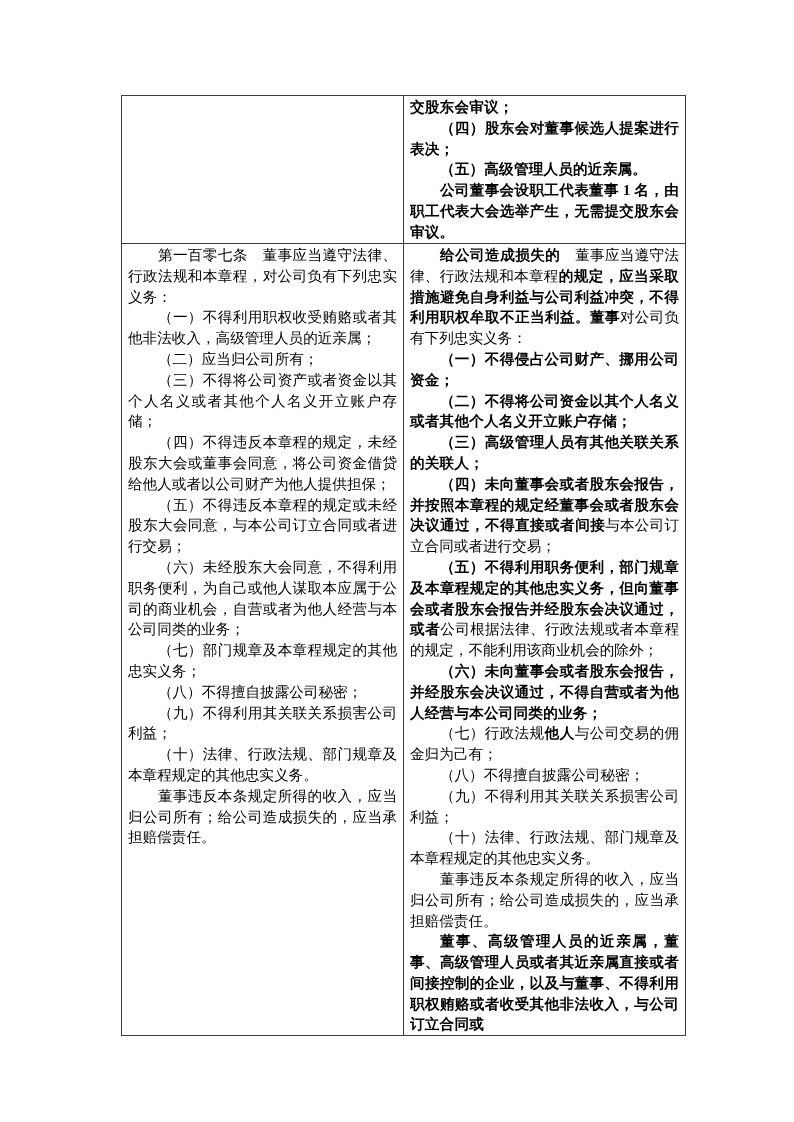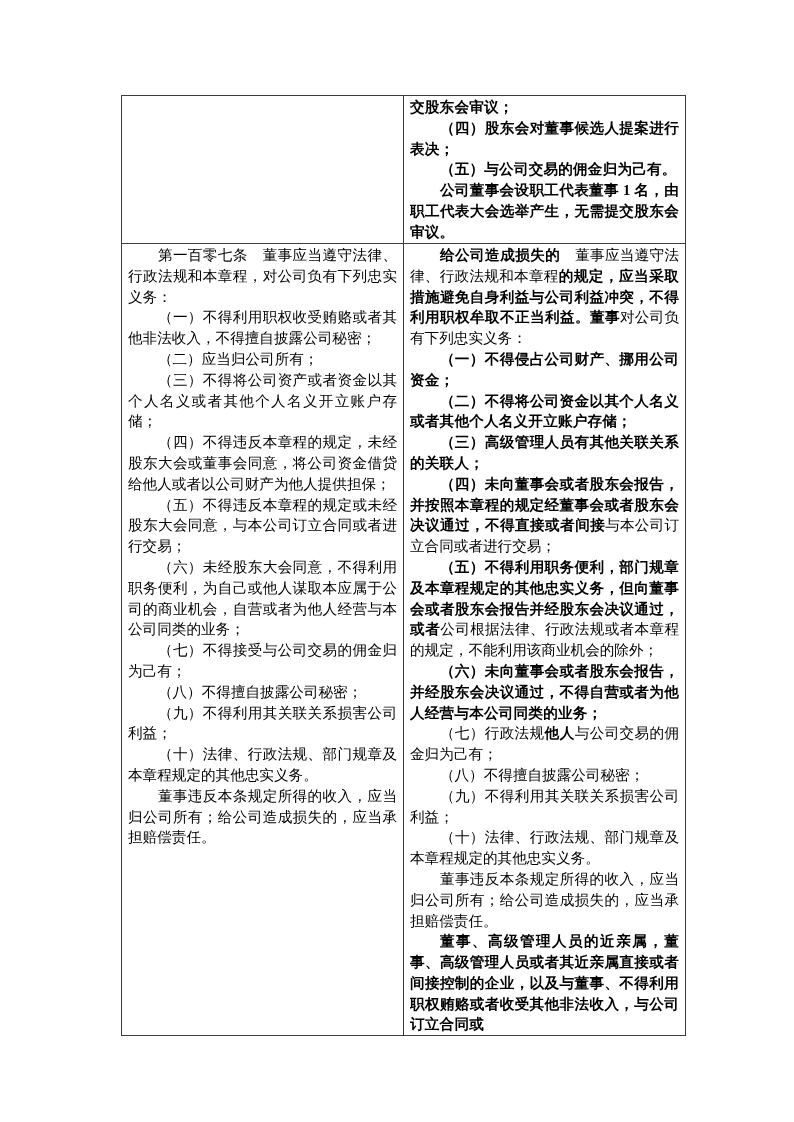--- a/index.html
+++ b/index.html
@@ -60,36 +60,36 @@
   <table class="cmp">
     <tbody>
       <tr class="row-top">
         <td class="col-left">
           <div class="cell-content"></div>
         </td>
         <td class="col-right">
           <div class="cell-content">
               <p class=""><b>交股东会审议；</b></p>
               <p class="indent"><b>（四）股东会对董事候选人提案进行表决；</b></p>
-              <p class="indent"><b>（五）与公司交易的佣金归为己有。</b></p>
+              <p class="indent"><b>（五）高级管理人员的近亲属。</b></p>
               <p class="indent"><b>公司董事会设职工代表董事 1 名，由职工代表大会选举产生，无需提交股东会审议。</b></p>
             </div>
         </td>
       </tr>
       <tr class="row-main">
         <td class="col-left">
           <div class="cell-content">
               <p class="indent"><span>第一百零七条　董事应当遵守法律、行政法规和本章程，对公司负有下列忠实义务：</span></p>
-              <p class="indent"><span>（一）不得利用职权收受贿赂或者其他非法收入，不得擅自披露公司秘密；</span></p>
+              <p class="indent"><span>（一）不得利用职权收受贿赂或者其他非法收入，高级管理人员的近亲属；</span></p>
               <p class="indent"><span>（二）应当归公司所有；</span></p>
               <p class="indent"><span>（三）不得将公司资产或者资金以其个人名义或者其他个人名义开立账户存储；</span></p>
               <p class="indent"><span>（四）不得违反本章程的规定，未经股东大会或董事会同意，将公司资金借贷给他人或者以公司财产为他人提供担保；</span></p>
               <p class="indent"><span>（五）不得违反本章程的规定或未经股东大会同意，与本公司订立合同或者进行交易；</span></p>
               <p class="indent"><span>（六）未经股东大会同意，不得利用职务便利，为自己或他人谋取本应属于公司的商业机会，自营或者为他人经营与本公司同类的业务；</span></p>
-              <p class="indent"><span>（七）不得接受与公司交易的佣金归为己有；</span></p>
+              <p class="indent"><span>（七）部门规章及本章程规定的其他忠实义务；</span></p>
               <p class="indent"><span>（八）不得擅自披露公司秘密；</span></p>
               <p class="indent"><span>（九）不得利用其关联关系损害公司利益；</span></p>
               <p class="indent"><span>（十）法律、行政法规、部门规章及本章程规定的其他忠实义务。</span></p>
               <p class="indent"><span>董事违反本条规定所得的收入，应当归公司所有；给公司造成损失的，应当承担赔偿责任。</span></p>
             </div>
         </td>
         <td class="col-right">
           <div class="cell-content">
               <p class="indent"><b>给公司造成损失的</b><span>　董事应当遵守法律、行政法规和本章程</span><b>的规定，应当采取措施避免自身利益与公司利益冲突，不得利用职权牟取不正当利益。董事</b><span>对公司负有下列忠实义务：</span></p>
               <p class="indent"><b>（一）不得侵占公司财产、挪用公司资金；</b></p>

